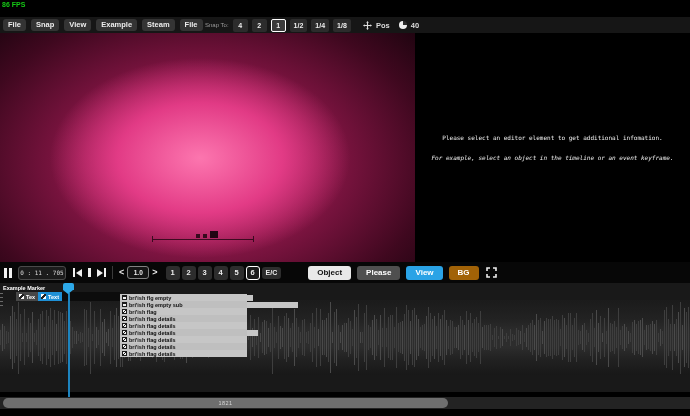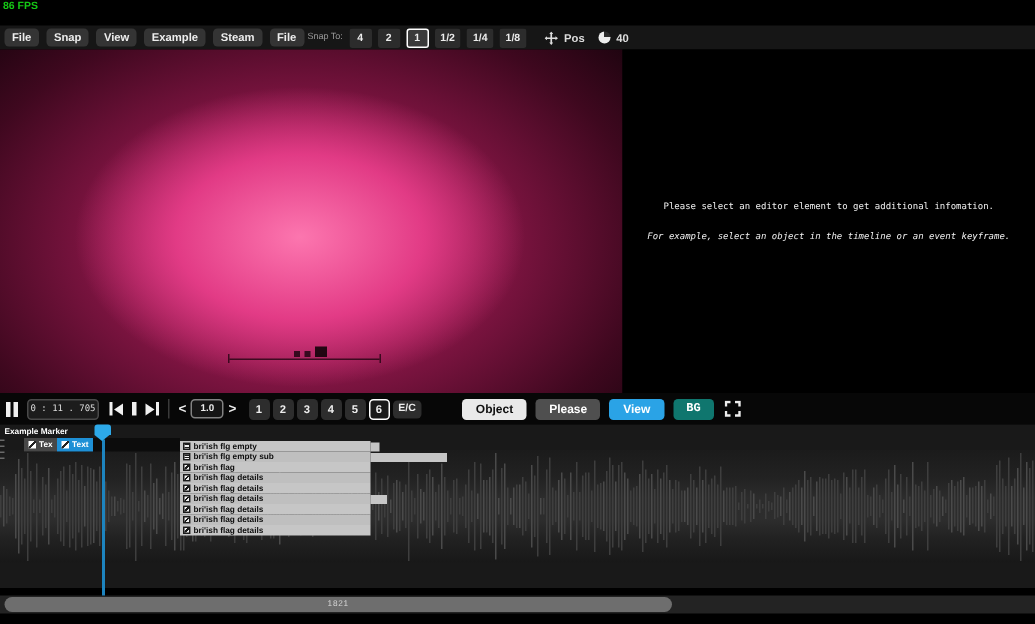--- a/index.html
+++ b/index.html
@@ -190,21 +190,21 @@
         <div class="layer-btn">3</div>
         <div class="layer-btn">4</div>
         <div class="layer-btn">5</div>
         <div class="layer-btn selected">6</div>
       </div>
     <div class="ec-btn">E/C</div>
     <div class="modes" id="mode-buttons">
         <div class="mode-btn" style="background: rgb(233, 233, 233); color: rgb(17, 17, 17);">Object</div>
         <div class="mode-btn" style="background: rgb(79, 79, 79); color: rgb(255, 255, 255);">Please</div>
         <div class="mode-btn" style="background: rgb(42, 163, 230); color: rgb(255, 255, 255);">View</div>
-        <div class="mode-btn" style="background: #0f766e; color: rgb(255, 255, 255); font-family: Liberation Mono, monospace;">BG</div>
+        <div class="mode-btn" style="background: #a16207; color: rgb(255, 255, 255);">BG</div>
       </div>
     <div class="fs-icon">
       <svg width="11" height="11" viewBox="0 0 11 11">
           <path d="M1 4V1h3M7 1h3v3M10 7v3H7M4 10H1V7" stroke="#ededed" stroke-width="1.6" fill="none"></path>
         </svg>
     </div>
   </div>
 
   <div class="timeline">
     <div class="waveform" id="waveform">

